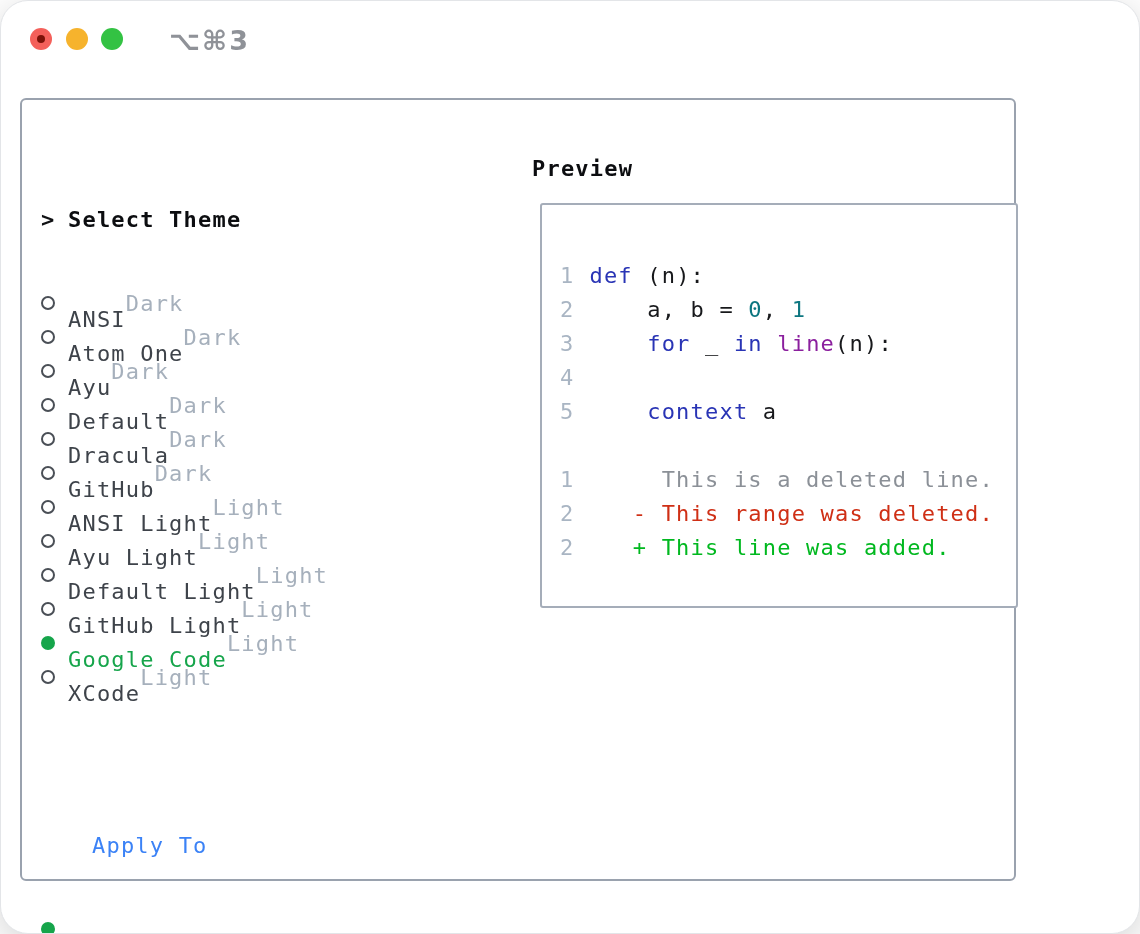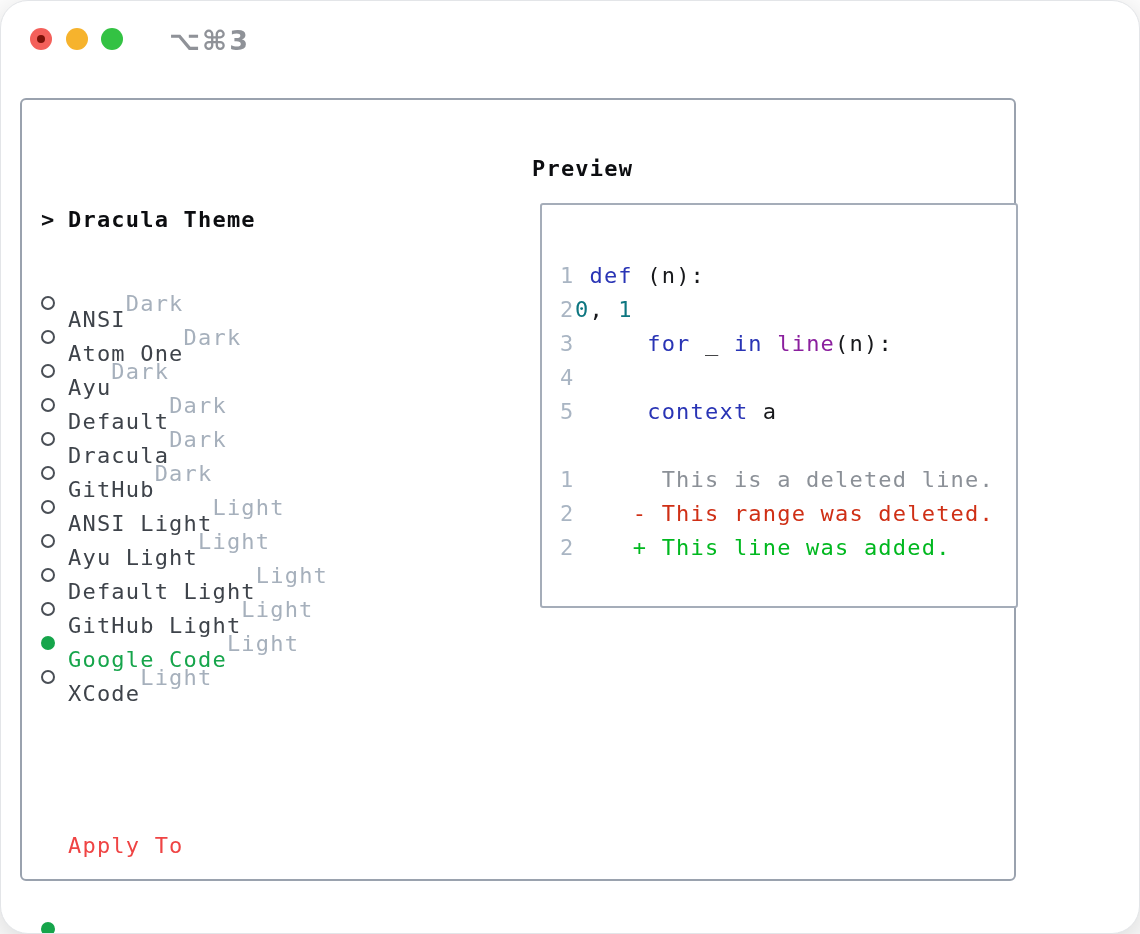--- a/index.html
+++ b/index.html
@@ -49,21 +49,21 @@
   .circle{
     width:10px;height:10px;border-radius:50%;
     border:2.5px solid #4a4f56;box-sizing:content-box;
   }
   .circle.sel{background:var(--sel-green);border-color:var(--sel-green);}
   .prompt{font-weight:700;color:#101114;}
   .hdr{font-weight:700;color:#0c0d10;}
   .t-name{color:#3e434a;margin-top:32px;}
   .t-name.sel{color:var(--sel-green);}
   .t-variant{color:var(--muted);}
-  .apply-hdr{color:#ef4444;}
+  .apply-hdr{color:#3b82f6;margin-left:24px;}
   .gap{height:34px;}
   
   .preview-col{position:absolute;left:481px;top:52px;margin-left:29px;}
   .preview-title{height:34px;line-height:34px;}
   .preview-box{
     margin-left:8px;margin-top:17px;
     width:478px;height:405px;box-sizing:border-box;
     border:2px solid #a5adb9;border-radius:3px;
     padding:54px 10px 0 18px;
     background:#ffffff;
@@ -89,21 +89,21 @@
     <div class="traffic yellow"></div>
     <div class="traffic green"></div>
     <div class="win-title">⌥⌘3</div>
   </div>
 
   <div class="panel">
 
     <div class="select-col mono">
       <div class="row">
         <span class="bullet-cell prompt">&gt;</span>
-        <span class="hdr">Dracula Theme</span>
+        <span class="hdr">Select Theme</span>
       </div>
       <div id="theme-list"><div class="row"><span class="bullet-cell"><span class="circle"></span></span><span class="t-name">ANSI</span> <span class="t-variant">Dark</span></div><div class="row"><span class="bullet-cell"><span class="circle"></span></span><span class="t-name">Atom One</span> <span class="t-variant">Dark</span></div><div class="row"><span class="bullet-cell"><span class="circle"></span></span><span class="t-name">Ayu</span> <span class="t-variant">Dark</span></div><div class="row"><span class="bullet-cell"><span class="circle"></span></span><span class="t-name">Default</span> <span class="t-variant">Dark</span></div><div class="row"><span class="bullet-cell"><span class="circle"></span></span><span class="t-name">Dracula</span> <span class="t-variant">Dark</span></div><div class="row"><span class="bullet-cell"><span class="circle"></span></span><span class="t-name">GitHub</span> <span class="t-variant">Dark</span></div><div class="row"><span class="bullet-cell"><span class="circle"></span></span><span class="t-name">ANSI Light</span> <span class="t-variant">Light</span></div><div class="row"><span class="bullet-cell"><span class="circle"></span></span><span class="t-name">Ayu Light</span> <span class="t-variant">Light</span></div><div class="row"><span class="bullet-cell"><span class="circle"></span></span><span class="t-name">Default Light</span> <span class="t-variant">Light</span></div><div class="row"><span class="bullet-cell"><span class="circle"></span></span><span class="t-name">GitHub Light</span> <span class="t-variant">Light</span></div><div class="row"><span class="bullet-cell"><span class="circle sel"></span></span><span class="t-name sel">Google Code</span> <span class="t-variant">Light</span></div><div class="row"><span class="bullet-cell"><span class="circle"></span></span><span class="t-name">XCode</span> <span class="t-variant">Light</span></div></div>
       <div class="gap"></div>
       <div class="row">
         <span class="bullet-cell"></span>
         <span class="apply-hdr">Apply To</span>
       </div>
       <div id="apply-list"><div class="row"><span class="bullet-cell"><span class="circle sel"></span></span><span class="t-name sel">User Settings</span></div></div>
       
       
@@ -114,20 +114,21 @@
       <div class="preview-box" id="preview-box">
           <div class="code-line">
             <span class="ln">1</span>
             <span class="seg c-plain"> </span>
             <span class="seg c-kw">def</span>
             <span class="seg c-plain"> </span>
             <span class="seg c-plain">(n):</span>
           </div>
           <div class="code-line">
             <span class="ln">2</span>
+            <span class="seg c-plain">     a, b = </span>
             <span class="seg c-lit">0</span>
             <span class="seg c-plain">, </span>
             <span class="seg c-lit">1</span>
           </div>
           <div class="code-line">
             <span class="ln">3</span>
             <span class="seg c-plain">     </span>
             <span class="seg c-kw">for</span>
             <span class="seg c-plain"> _ </span>
             <span class="seg c-kw">in</span>

